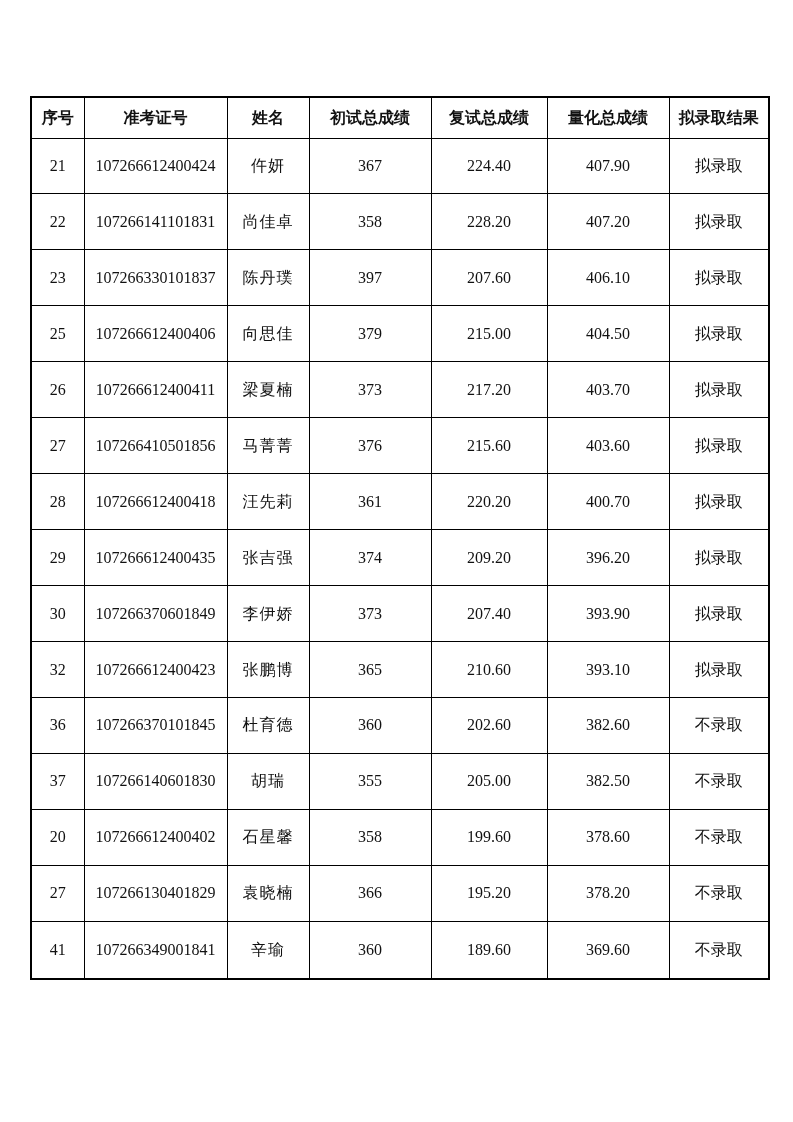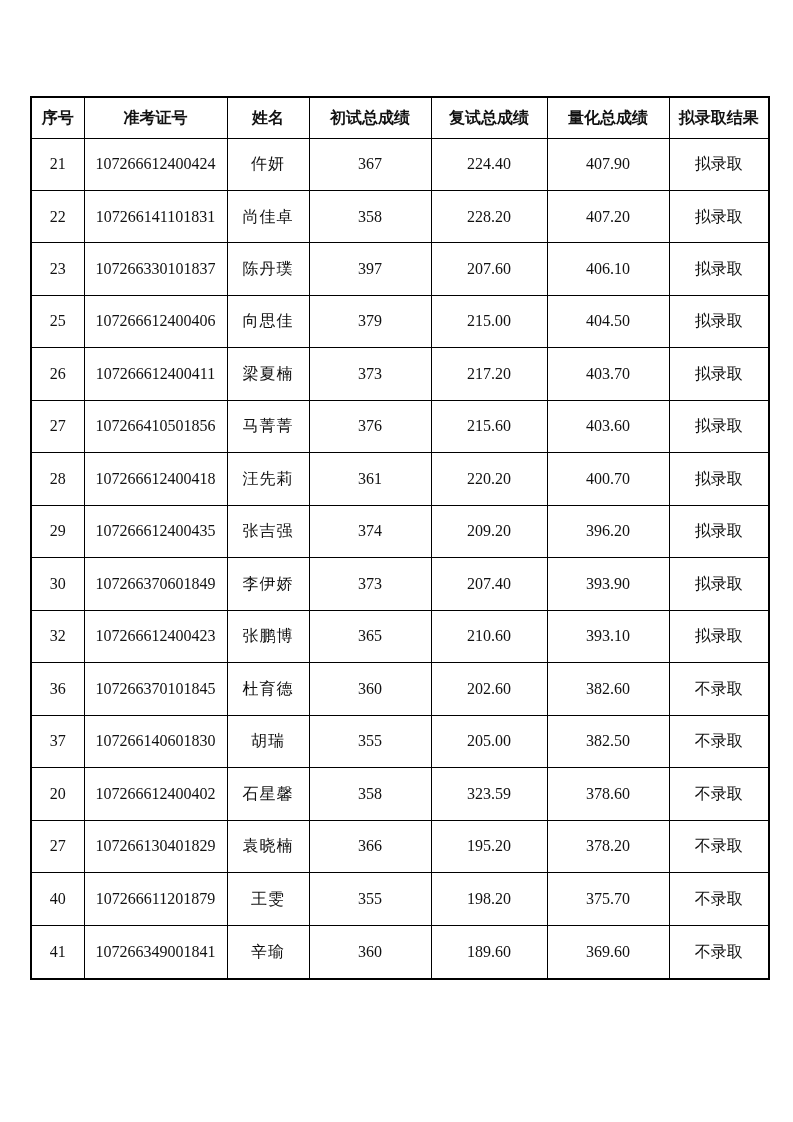--- a/index.html
+++ b/index.html
@@ -180,43 +180,34 @@
           <td class="cell-initial-score">355</td>
           <td class="cell-retest-score">205.00</td>
           <td class="cell-quantified-score">382.50</td>
           <td class="cell-result">不录取</td>
         </tr>
         <tr>
           <td class="cell-index">20</td>
           <td class="cell-exam-id">107266612400402</td>
           <td class="cell-name">石星馨</td>
           <td class="cell-initial-score">358</td>
-          <td class="cell-retest-score">323.59</td>
+          <td class="cell-retest-score">199.60</td>
           <td class="cell-quantified-score">378.60</td>
           <td class="cell-result">不录取</td>
         </tr>
         <tr>
           <td class="cell-index">27</td>
           <td class="cell-exam-id">107266130401829</td>
           <td class="cell-name">袁晓楠</td>
           <td class="cell-initial-score">366</td>
           <td class="cell-retest-score">195.20</td>
           <td class="cell-quantified-score">378.20</td>
           <td class="cell-result">不录取</td>
         </tr>
         <tr>
-          <td class="cell-index">40</td>
-          <td class="cell-exam-id">107266611201879</td>
-          <td class="cell-name">王雯</td>
-          <td class="cell-initial-score">355</td>
-          <td class="cell-retest-score">198.20</td>
-          <td class="cell-quantified-score">375.70</td>
-          <td class="cell-result">不录取</td>
-        </tr>
-        <tr>
           <td class="cell-index">41</td>
           <td class="cell-exam-id">107266349001841</td>
           <td class="cell-name">辛瑜</td>
           <td class="cell-initial-score">360</td>
           <td class="cell-retest-score">189.60</td>
           <td class="cell-quantified-score">369.60</td>
           <td class="cell-result">不录取</td>
         </tr>
       </tbody>
   </table>

